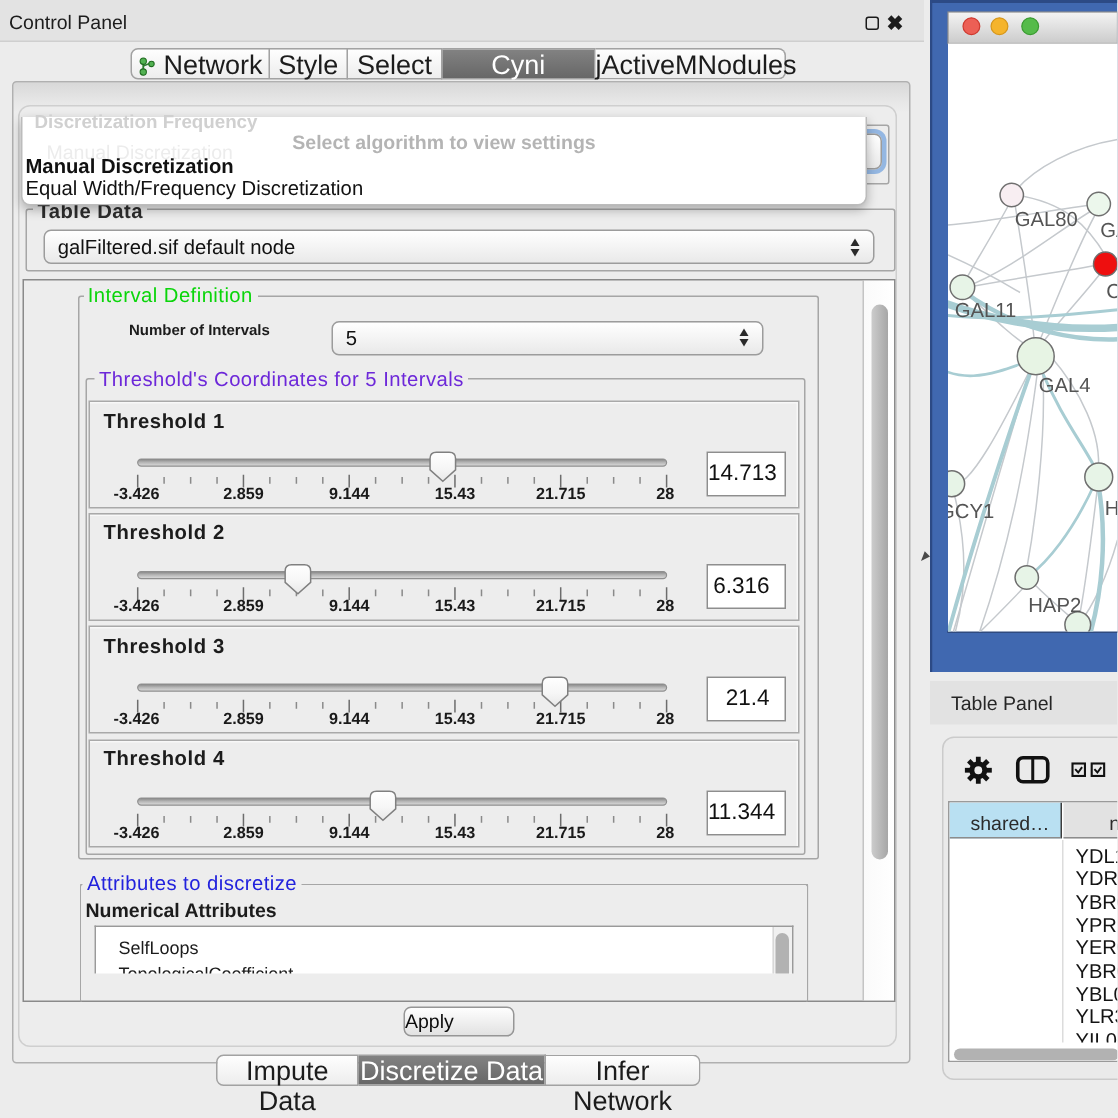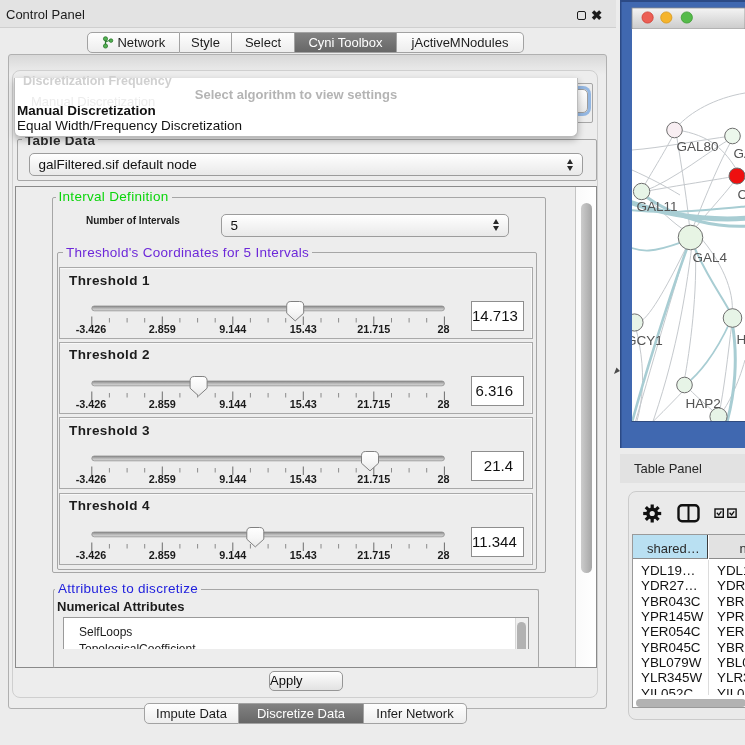--- a/index.html
+++ b/index.html
@@ -1,17 +1,17 @@
 <!DOCTYPE html>
 <html><head><meta charset="utf-8"><style>
 *{margin:0;padding:0;box-sizing:border-box}
 html,body{width:745px;height:745px;overflow:hidden}
 body{position:relative;background:#ececec;font-family:"Liberation Sans",sans-serif;color:#1c1c1c}
 .abs{position:absolute}
-.tab{position:absolute;top:32px;height:21px;line-height:20px;text-align:center;font-size:13px;
+.tab{position:absolute;top:32px;height:21px;line-height:20px;text-align:center;font-size:18px;
  background:linear-gradient(#fefefe,#ededed);border:1px solid #a2a2a2;border-left:none;color:#1c1c1c}
 .tab.first{border-left:1px solid #a2a2a2;border-radius:5px 0 0 5px}
 .tab.last{border-radius:0 5px 5px 0}
 .tab.sel{background:linear-gradient(#828282,#676767);color:#fff}
 .btab{top:703px}
 .combo{position:absolute;background:linear-gradient(#ffffff,#e9e9e9);border:1px solid #9c9c9c;border-radius:5px;
  font-size:13.5px;color:#111}
 .combo .tx{position:absolute;left:8.5px;top:0;bottom:0;display:flex;align-items:center;white-space:nowrap}
 .spin{position:absolute;right:8px;top:50%;width:7px;height:14px;margin-top:-7px}
 .spin:before{content:"";position:absolute;left:0;top:1px;border-left:3.5px solid transparent;border-right:3.5px solid transparent;border-bottom:5px solid #2a2a2a}
@@ -305,17 +305,16 @@
   <path d="M73.8 8.8 l2 2.2 l2.6-3.6" stroke-width="1.3"></path>
   <rect x="84.8" y="5" width="8.3" height="8.3" stroke-width="1.4"></rect>
   <path d="M86.6 8.8 l2 2.2 l2.6-3.6" stroke-width="1.3"></path>
  </g>
 </svg>
 
 <div class="abs" style="left:632px;top:533.5px;width:113px;height:174.5px;background:#fff;border:1px solid #9a9a9a;border-right:none;overflow:hidden">
   <div class="abs" style="left:0;top:0;width:74.5px;height:24.5px;background:#b9e0f2;border-right:1px solid #3c3c3c;border-bottom:1px solid #8c8c8c;text-align:left;font-size:13px;line-height:27px;color:#2b2b2b;text-indent:14px">shared…</div>
   <div class="abs" style="left:75.5px;top:0;width:38px;height:24.5px;background:#e2e2e2;border-bottom:1px solid #8c8c8c;font-size:13px;line-height:27px;color:#2b2b2b;padding-left:31px">na</div>
   <div class="abs" style="left:74.5px;top:25px;width:1px;height:136px;background:#dcdcdc"></div>
-  <div class="abs" style="left:8px;top:28.5px;font-size:13.4px;line-height:15.35px;color:#131313">YDL19…<br>YDR27…<br>YBR043C<br>YPR145W<br>YER054C<br>YBR045C<br>YBL079W<br>YLR345W<br>YIL052C</div>
   <div class="abs" style="left:84px;top:28.5px;font-size:13.4px;line-height:15.35px;color:#131313">YDL1<br>YDR2<br>YBR0<br>YPR1<br>YER0<br>YBR0<br>YBL0<br>YLR3<br>YIL0</div>
   <div class="abs" style="left:0;top:160.5px;width:113px;height:14px;background:#fff"></div>
   <div class="abs" style="left:3px;top:164px;width:110px;height:8.5px;border-radius:4.2px;background:#b2b2b2"></div>
 </div>
 
 </body></html>

